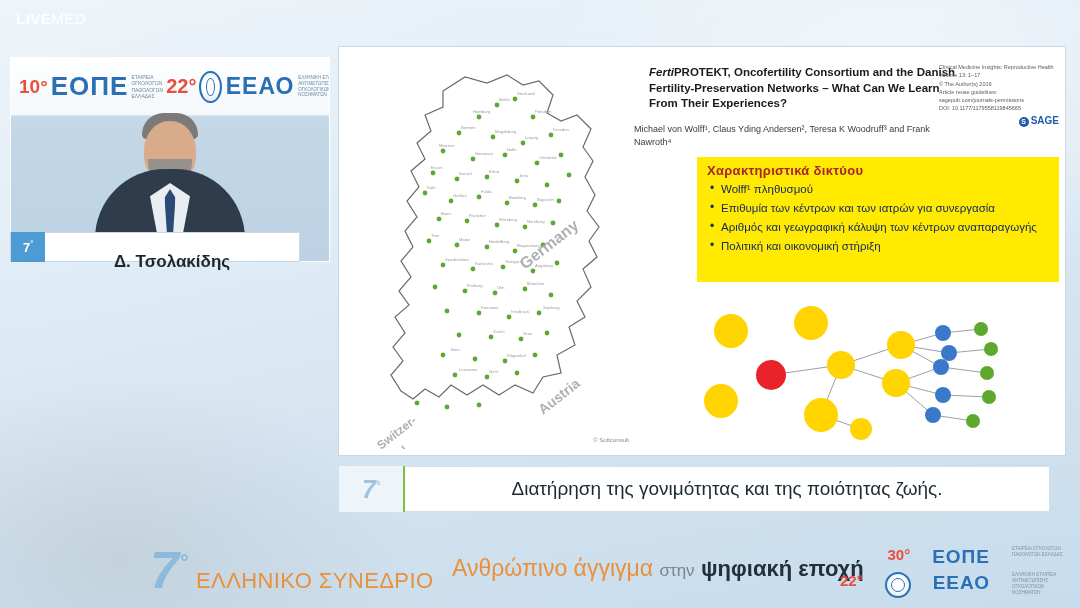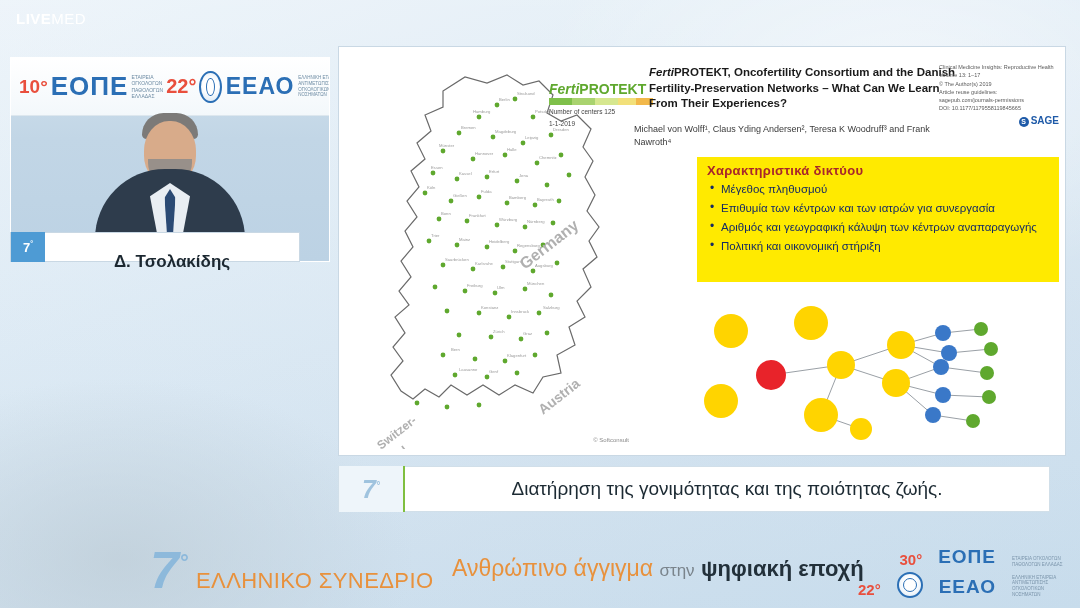--- a/index.html
+++ b/index.html
@@ -243,21 +243,21 @@
   .footer-slogan {
     position: absolute; left: 452px; bottom: 26px;
     font-size: 23px; color: #e8913c;
   }
   .footer-slogan .t2 { color: #7a848c; font-size: 17px; }
   .footer-slogan .t3 { color: #22303a; font-weight: bold; font-size: 22px; }
   .footer-right {
     position: absolute; right: 14px; bottom: 10px;
     display: flex; flex-direction: column; gap: 4px; align-items: flex-end;
   }
-  .fr-row { display: flex; align-items: flex-end; gap: 16px; }
+  .fr-row { display: flex; align-items: flex-start; gap: 22px; }
   .fr-deg { color: #e94f3d; font-size: 15px; font-weight: bold; }
   .fr-word { color: #2b6fb5; font-size: 19px; font-weight: bold; letter-spacing: 1px; }
   .fr-sub { color: #7b95ab; font-size: 4.5px; line-height: 1.3; max-width: 54px; }
   .fr-seal {
     width: 26px; height: 26px; border-radius: 50%;
     border: 2px solid #2b6fb5;
     background: radial-gradient(circle at 50% 45%, #ffffff 40%, #d6e6f4 100%);
     position: relative;
   }
   .fr-seal::after {
@@ -432,49 +432,41 @@
               <text x="142" y="318">Genf</text>
           </g>
           <text x="178" y="215" fill="#b0b0b0" font-size="16" font-weight="bold" font-family="Liberation Sans, sans-serif" transform="rotate(-38 178 215)">Germany</text>
           <text x="196" y="360" fill="#b0b0b0" font-size="14" font-weight="bold" font-family="Liberation Sans, sans-serif" transform="rotate(-38 196 360)">Austria</text>
           <text x="34" y="395" fill="#b0b0b0" font-size="12" font-weight="bold" font-family="Liberation Sans, sans-serif" transform="rotate(-38 34 395)">Switzer-</text>
           <text x="42" y="412" fill="#b0b0b0" font-size="12" font-weight="bold" font-family="Liberation Sans, sans-serif" transform="rotate(-38 42 412)">land</text>
         </svg>
         <div class="map-credit">© Softconsult</div>
       </div>
 
-      <div class="ferti">
-        <div class="ferti-name">
-          <span class="f1">Ferti</span><span class="f2">PROTEKT</span>
-        </div>
-        <div class="ferti-bar"></div>
-        <div class="ferti-meta">Number of centers 125</div>
-        <div class="ferti-meta">1-1-2019</div>
-      </div>
 
       <div class="paper-title">
         <span class="ital">Ferti</span><span>PROTEKT, Oncofertility Consortium and the Danish Fertility-Preservation Networks – What Can We Learn From Their Experiences?</span>
       </div>
       <div class="paper-authors">
         <span>Michael von Wolff¹, Claus Yding Andersen², Teresa K Woodruff³ and Frank Nawroth⁴</span>
       </div>
       <div class="journal-meta" style="white-space:pre-line">Clinical Medicine Insights: Reproductive Health
 Volume 13: 1–17
 © The Author(s) 2019
 Article reuse guidelines:
 sagepub.com/journals-permissions
 DOI: 10.1177/1179558119845665</div>
       <div class="sage">
         <span class="circ">S</span><span>SAGE</span>
       </div>
 
       <div class="callout">
         <div class="callout-title">Χαρακτηριστικά  δικτύου</div>
         <ul>
-          <li>Μέγεθος πληθυσμού</li>
+          <li>Wolff¹ πληθυσμού</li>
           <li>Επιθυμία των κέντρων και των ιατρών για συνεργασία</li>
           <li>Αριθμός και γεωγραφική κάλυψη των κέντρων αναπαραγωγής</li>
           <li>Πολιτική και οικονομική στήριξη</li>
         </ul>
       </div>
 
       <div class="network">
         <svg viewBox="0 0 372 148" width="372" height="148">
           <g stroke="#9aa0a6" stroke-width="1">
             <line x1="80" y1="70" x2="150" y2="60"></line>

